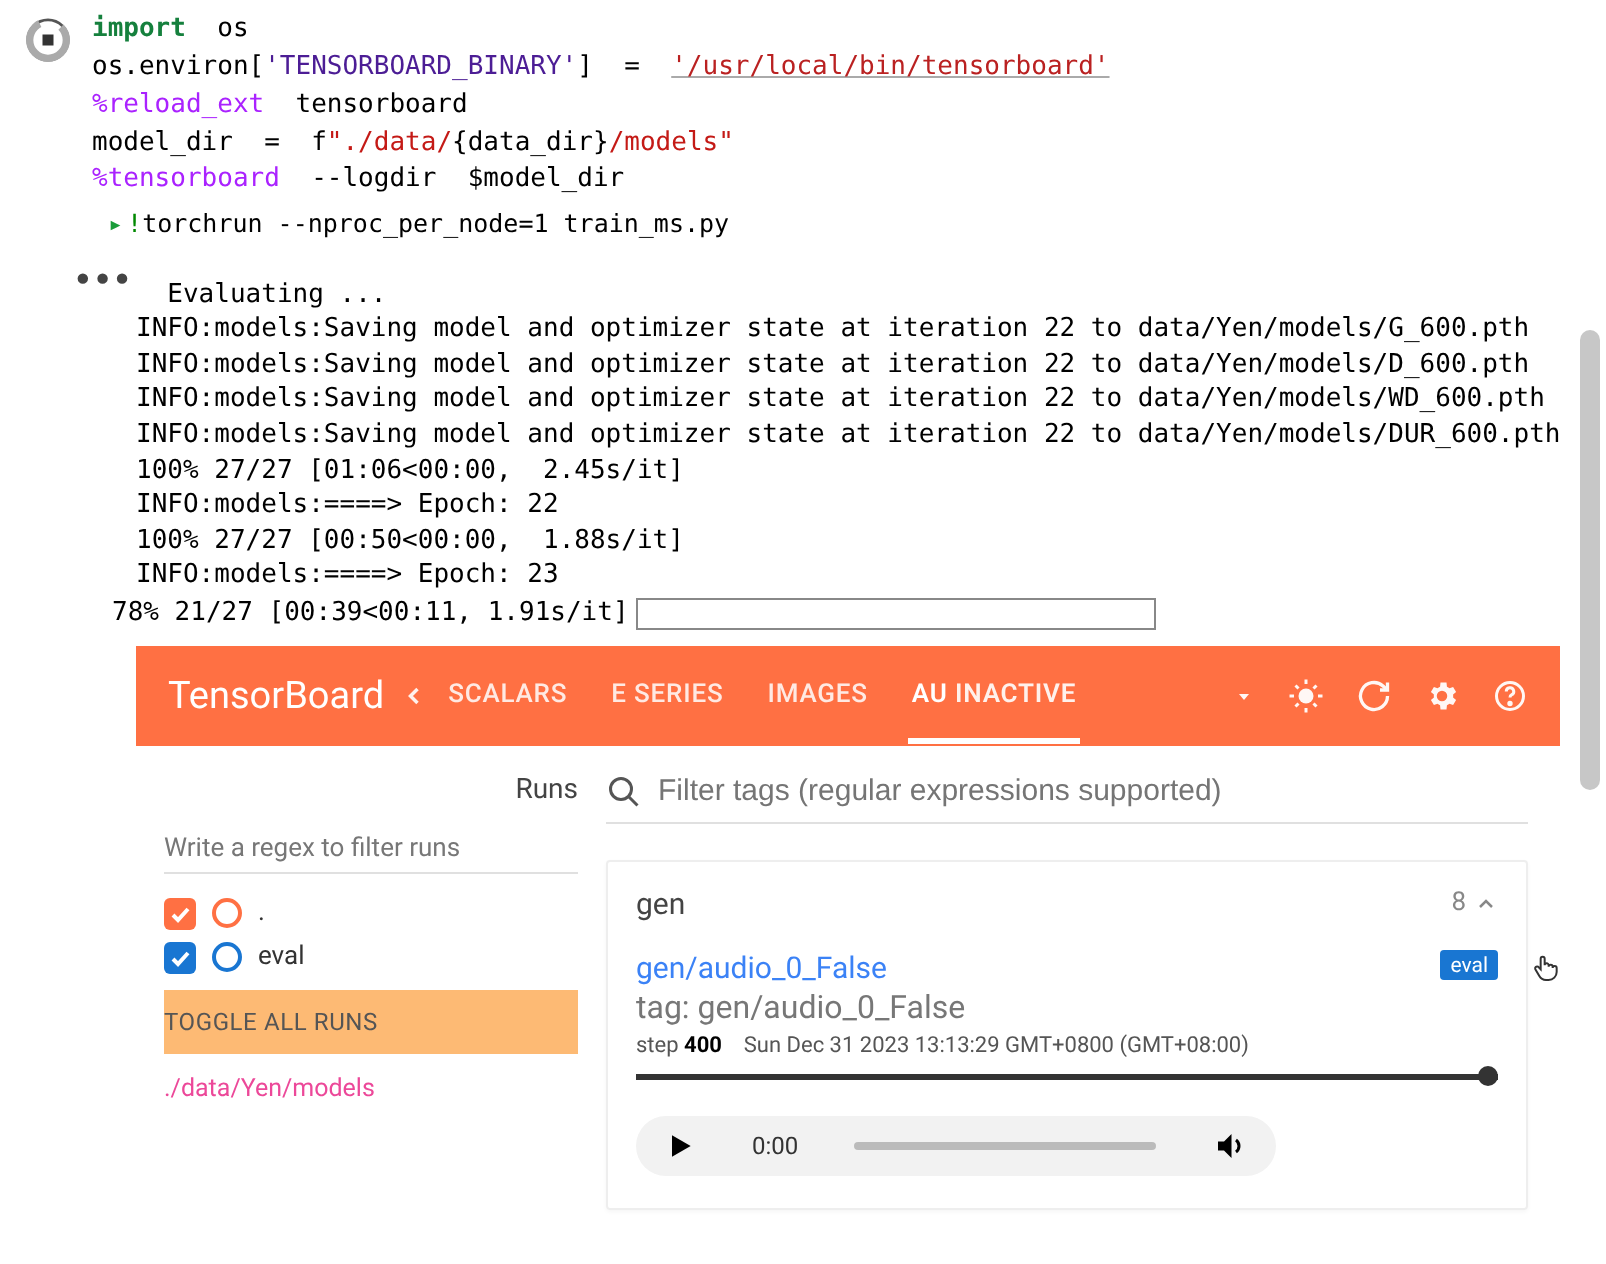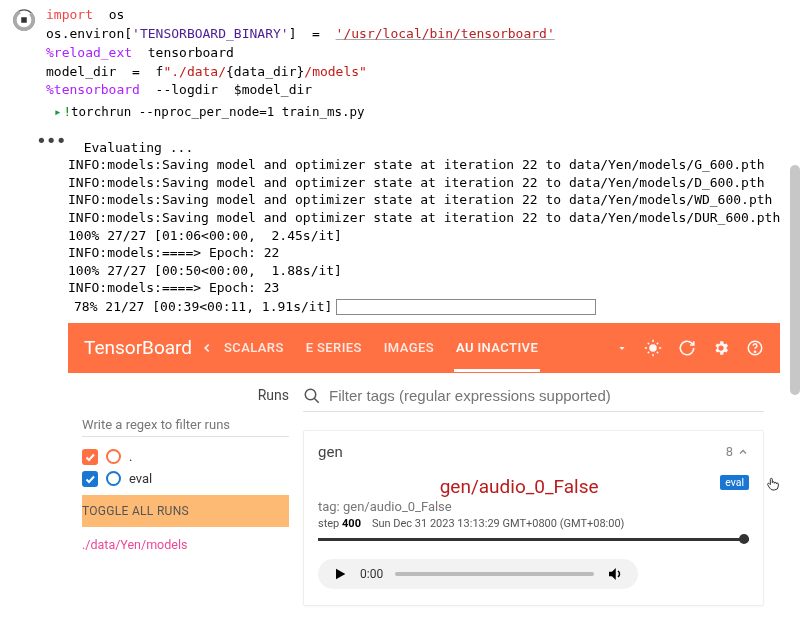--- a/index.html
+++ b/index.html
@@ -24,21 +24,21 @@
     flex-shrink: 0;
   }
   .cell-icon svg { width: 22px; height: 22px; }
   .code-block {
     font-family: "Menlo", "Consolas", monospace;
     font-size: 13px;
     line-height: 1.45;
     white-space: pre;
     color: #000;
   }
-  .py-kw { color: #ef4444; font-weight: 400; }
+  .py-kw { color: #15803d; font-weight: 700; }
   .py-str { color: #4c1d95; }
   .py-str2 { color: #c41a16; }
   .py-link { color: #ba2121; text-decoration: underline; text-decoration-color: #aaa; }
   .py-magic { color: #aa22ff; }
   .py-bang { color: #008800; }
   .run-cell {
     display: flex;
     align-items: flex-start;
     padding: 0 10px 2px 54px;
     font-family: monospace;
@@ -56,21 +56,21 @@
   }
   .more-icon {
     position: absolute;
     left: 36px;
     top: 8px;
     color: #444;
     font-size: 18px;
     letter-spacing: -1px;
   }
   .progress-line {
-    padding-left: 74px;
+    padding-left: 56px;
     font-family: monospace;
     font-size: 13px;
     display: flex;
     align-items: center;
     margin-top: 2px;
   }
   .progress-box {
     border: 1px solid #888;
     width: 260px;
     height: 16px;
@@ -197,43 +197,43 @@
   .tag-count { color: #888; font-size: 13px; display:flex; align-items:center; gap:4px; }
   .audio-item { margin-top: 14px; font-size: 12.5px; }
   .audio-badge {
     float: right;
     background: #1976d2;
     color: #fff;
     font-size: 10.5px;
     padding: 1px 5px;
     border-radius: 2px;
   }
-  .audio-title { color: #b91c1c; font-size: 19px; text-align: center; }
-  .audio-sub { color: #777; font-size: 13px; margin-top: 1px; }
+  .audio-title { color: #3b82f6; font-size: 15px; }
+  .audio-sub { color: #777; font-size: 16px; margin-top: 1px; }
   .audio-meta { color: #555; font-size: 11px; margin-top: 3px; }
   .audio-meta b { color: #000; }
   .audio-slider {
     height: 3px;
     background: #333;
     margin: 8px 0 0 0;
     position: relative;
   }
   .audio-slider::after {
     content: "";
     position: absolute;
     right: 0; top: -4px;
     width: 10px; height: 10px;
     background: #333;
     border-radius: 50%;
   }
   .audio-player {
     margin-top: 18px;
     display: flex;
     align-items: center;
-    gap: 12px;
+    gap: 28px;
     background: #f2f2f2;
     border-radius: 24px;
     padding: 6px 14px;
     width: 320px;
   }
   .audio-player .track {
     flex: 1;
     height: 4px;
     background: #bbb;
     border-radius: 2px;

